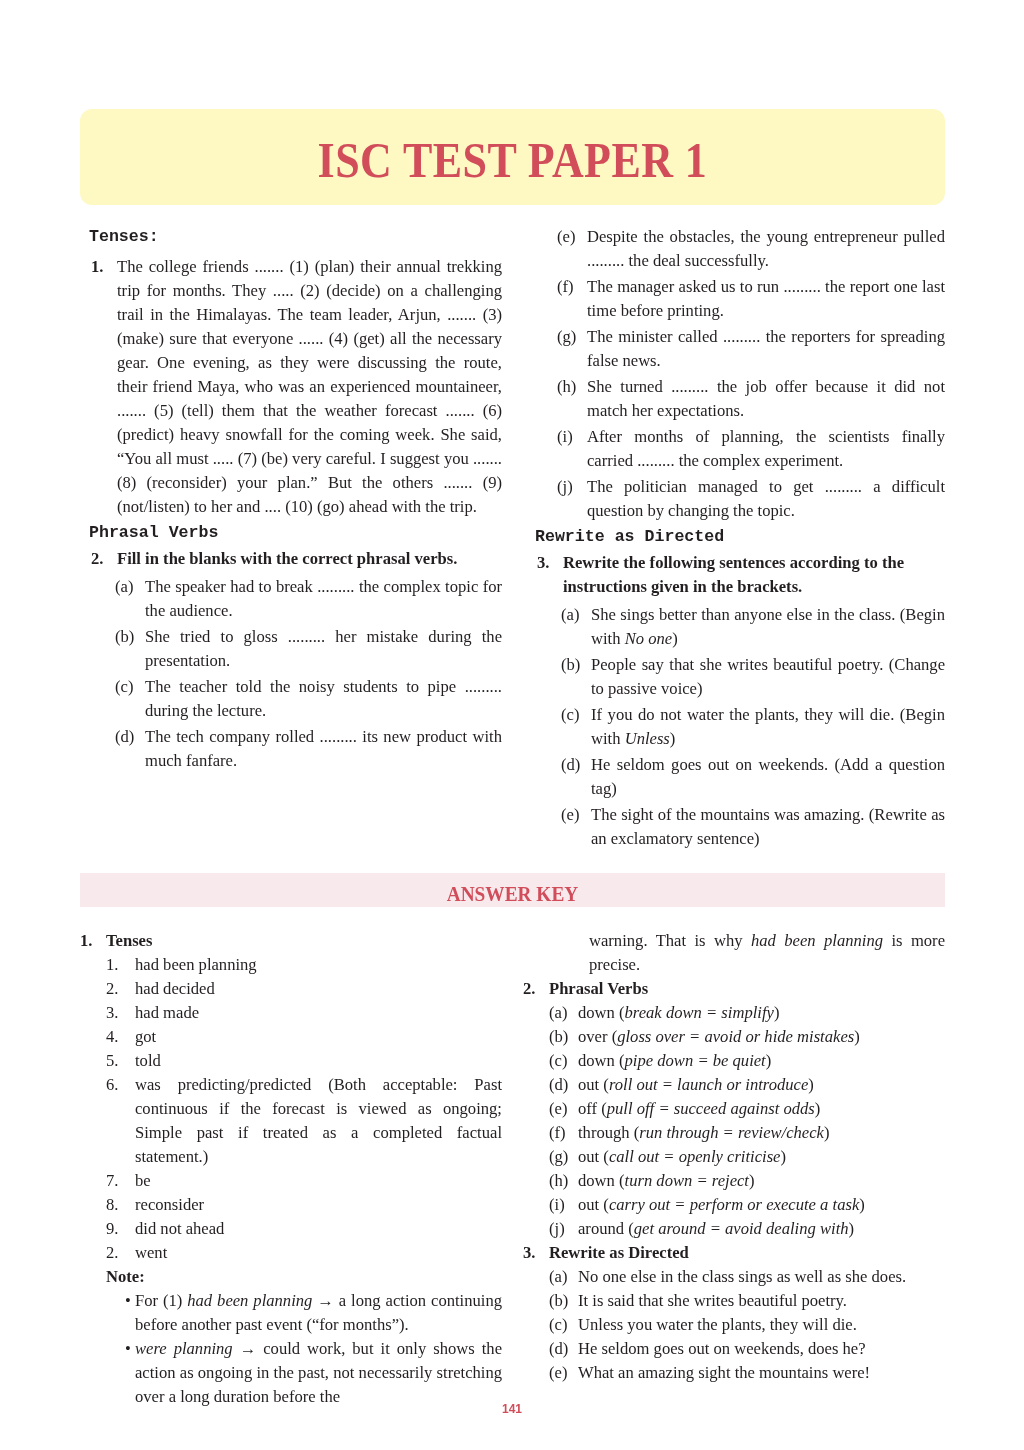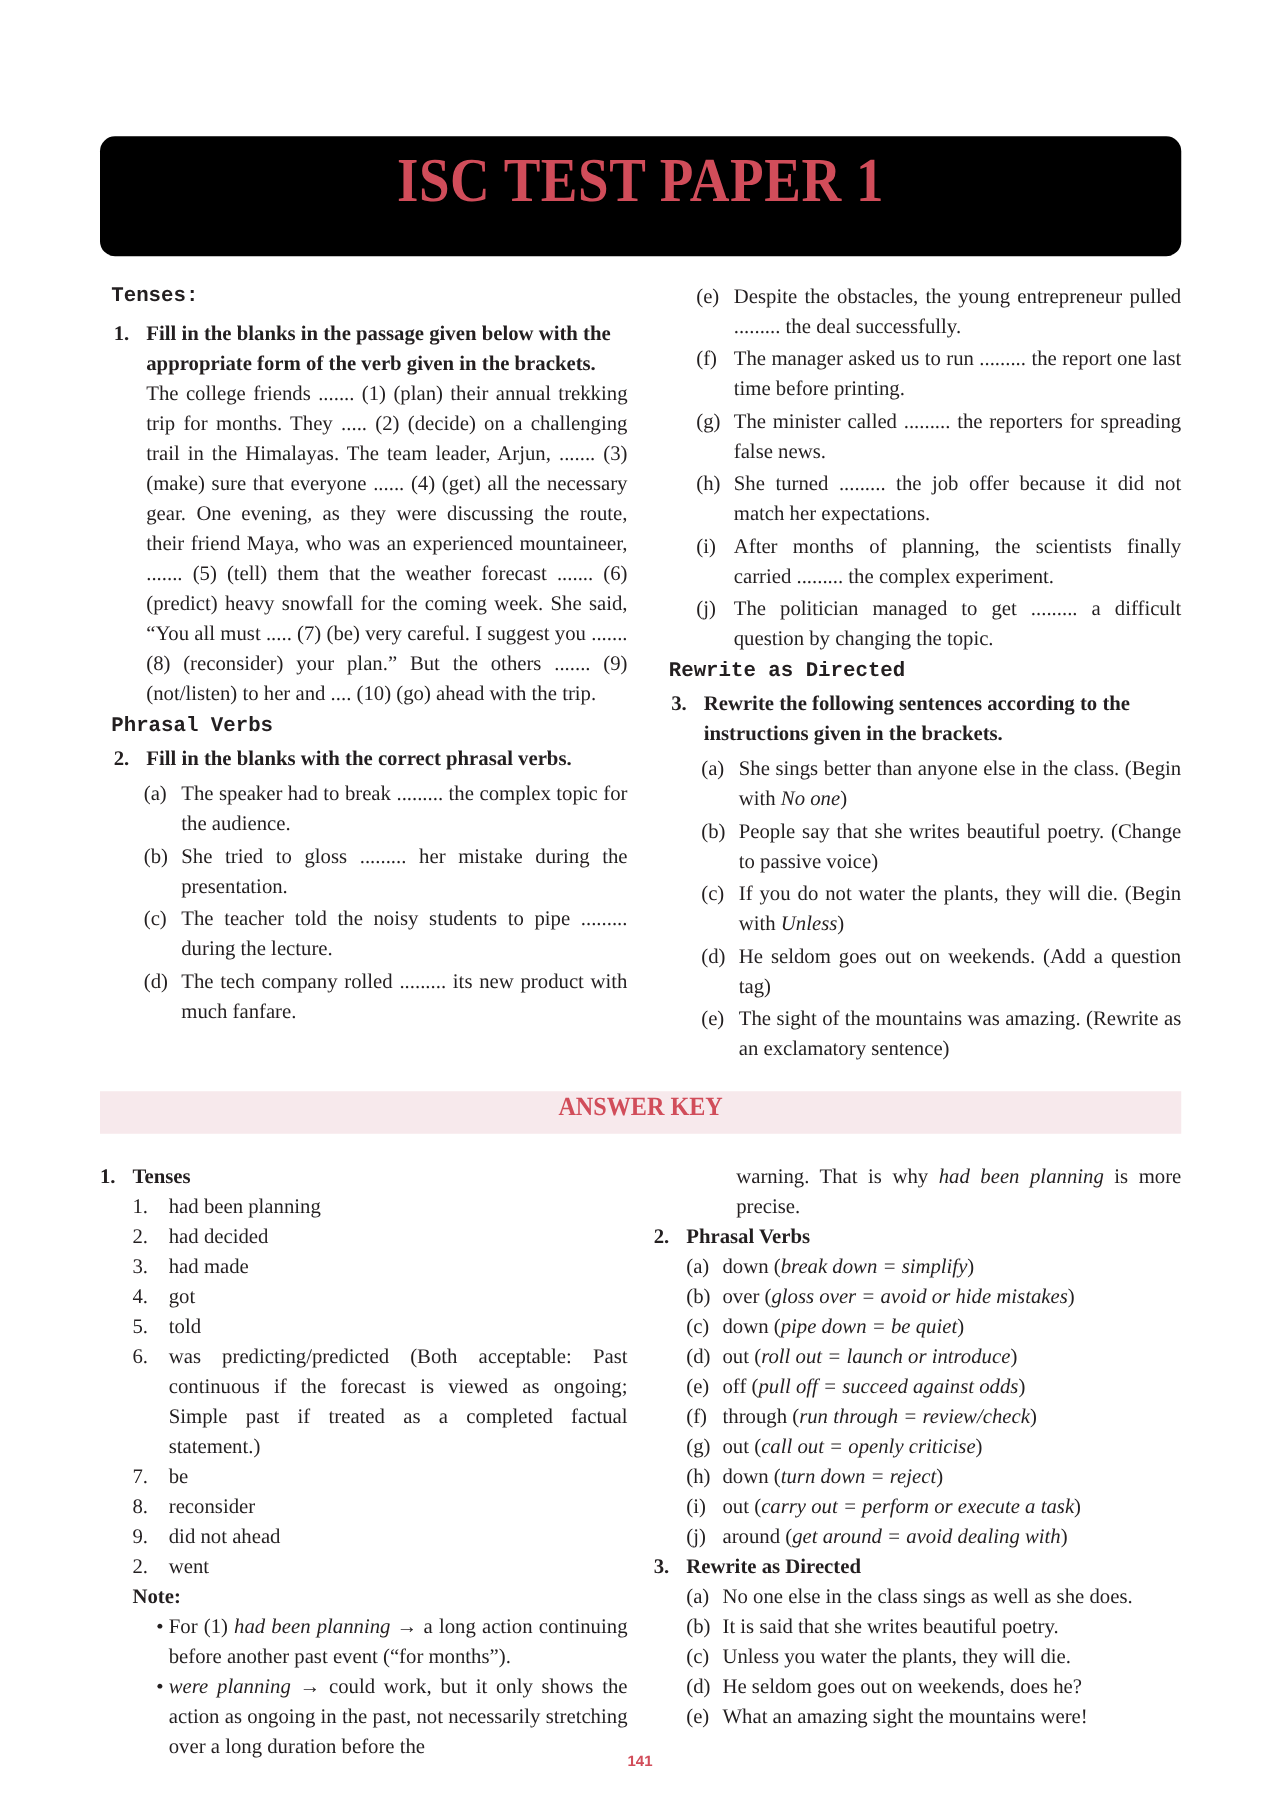--- a/index.html
+++ b/index.html
@@ -3,22 +3,22 @@
 <meta charset="utf-8">
 <style>
   html, body { margin: 0; padding: 0; background: #ffffff; }
   body {
     width: 1024px; height: 1450px; position: relative; overflow: hidden;
     font-family: "Liberation Serif", "DejaVu Serif", serif;
     color: #231f20;
   }
   .title-box {
     position: absolute; left: 80px; top: 109px; width: 865px; height: 96px;
-    background: #000000; border-radius: 12px;
-    display: flex; align-items: flex-start; justify-content: center;
+    background: #fef9c3; border-radius: 12px;
+    display: flex; align-items: center; justify-content: center;
   }
   .title-box h1 {
     margin: 0; font-size: 50px; font-weight: bold; color: #d14d5a;
     letter-spacing: 0.5px; transform: scaleX(0.88); padding-top: 6px;
   }
   .col { position: absolute; font-size: 16.6px; line-height: 24px; }
   .q-left { left: 89px; top: 225px; width: 413px; }
   .q-right { left: 535px; top: 225px; width: 410px; }
   .a-left { left: 80px; top: 929px; width: 422px; }
   .a-right { left: 523px; top: 929px; width: 422px; }
@@ -30,21 +30,21 @@
   .q-instr { font-weight: bold; }
   .passage { text-align: justify; }
   .sub-list { margin: 2px 0 0 26px; }
   .sub-item { display: flex; margin-bottom: 2px; }
   .sub-label { width: 30px; flex: none; }
   .sub-text { flex: 1; text-align: justify; }
   .sub-text i, .note-item i { font-style: italic; }
 
   .answer-bar {
     position: absolute; left: 80px; top: 873px; width: 865px; height: 34px;
-    background: #f7e9ec; display: flex; align-items: flex-start; justify-content: center;
+    background: #f7e9ec; display: flex; align-items: flex-end; justify-content: center;
   }
   .answer-bar h2 {
     margin: 0; font-size: 21px; font-weight: bold; color: #d14d5a;
     transform: scaleX(0.92);
   }
   .ans-head { display: flex; font-weight: bold; }
   .ans-head .num { width: 26px; flex: none; }
   .ans-list { margin-left: 26px; }
   .ans-item { display: flex; }
   .ans-item .n { width: 29px; flex: none; }
@@ -66,21 +66,20 @@
 
 <div class="title-box">
   <h1>ISC TEST PAPER 1</h1>
 </div>
 
 <div class="col q-left">
   <p class="section-head">Tenses:</p>
   <div class="q-item">
     <span class="q-num">1.</span>
     <div class="q-body">
-      <div class="q-instr">Fill in the blanks in the passage given below with the appropriate form of the verb given in the brackets.</div>
       <div class="passage">The college friends ....... (1) (plan) their annual trekking trip for months. They ..... (2) (decide) on a challenging trail in the Himalayas. The team leader, Arjun, ....... (3) (make) sure that everyone ...... (4) (get) all the necessary gear. One evening, as they were discussing the route, their friend Maya, who was an experienced mountaineer, ....... (5) (tell) them that the weather forecast ....... (6) (predict) heavy snowfall for the coming week. She said, “You all must ..... (7) (be) very careful. I suggest you ....... (8) (reconsider) your plan.” But the others ....... (9) (not/listen) to her and .... (10) (go) ahead with the trip.</div>
     </div>
   </div>
   <p class="section-head" style="margin-top:2px">Phrasal Verbs</p>
   <div class="q-item" style="margin-top:2px">
     <span class="q-num">2.</span>
     <div class="q-body">
       <div class="q-instr">Fill in the blanks with the correct phrasal verbs.</div>
     </div>
   </div>

